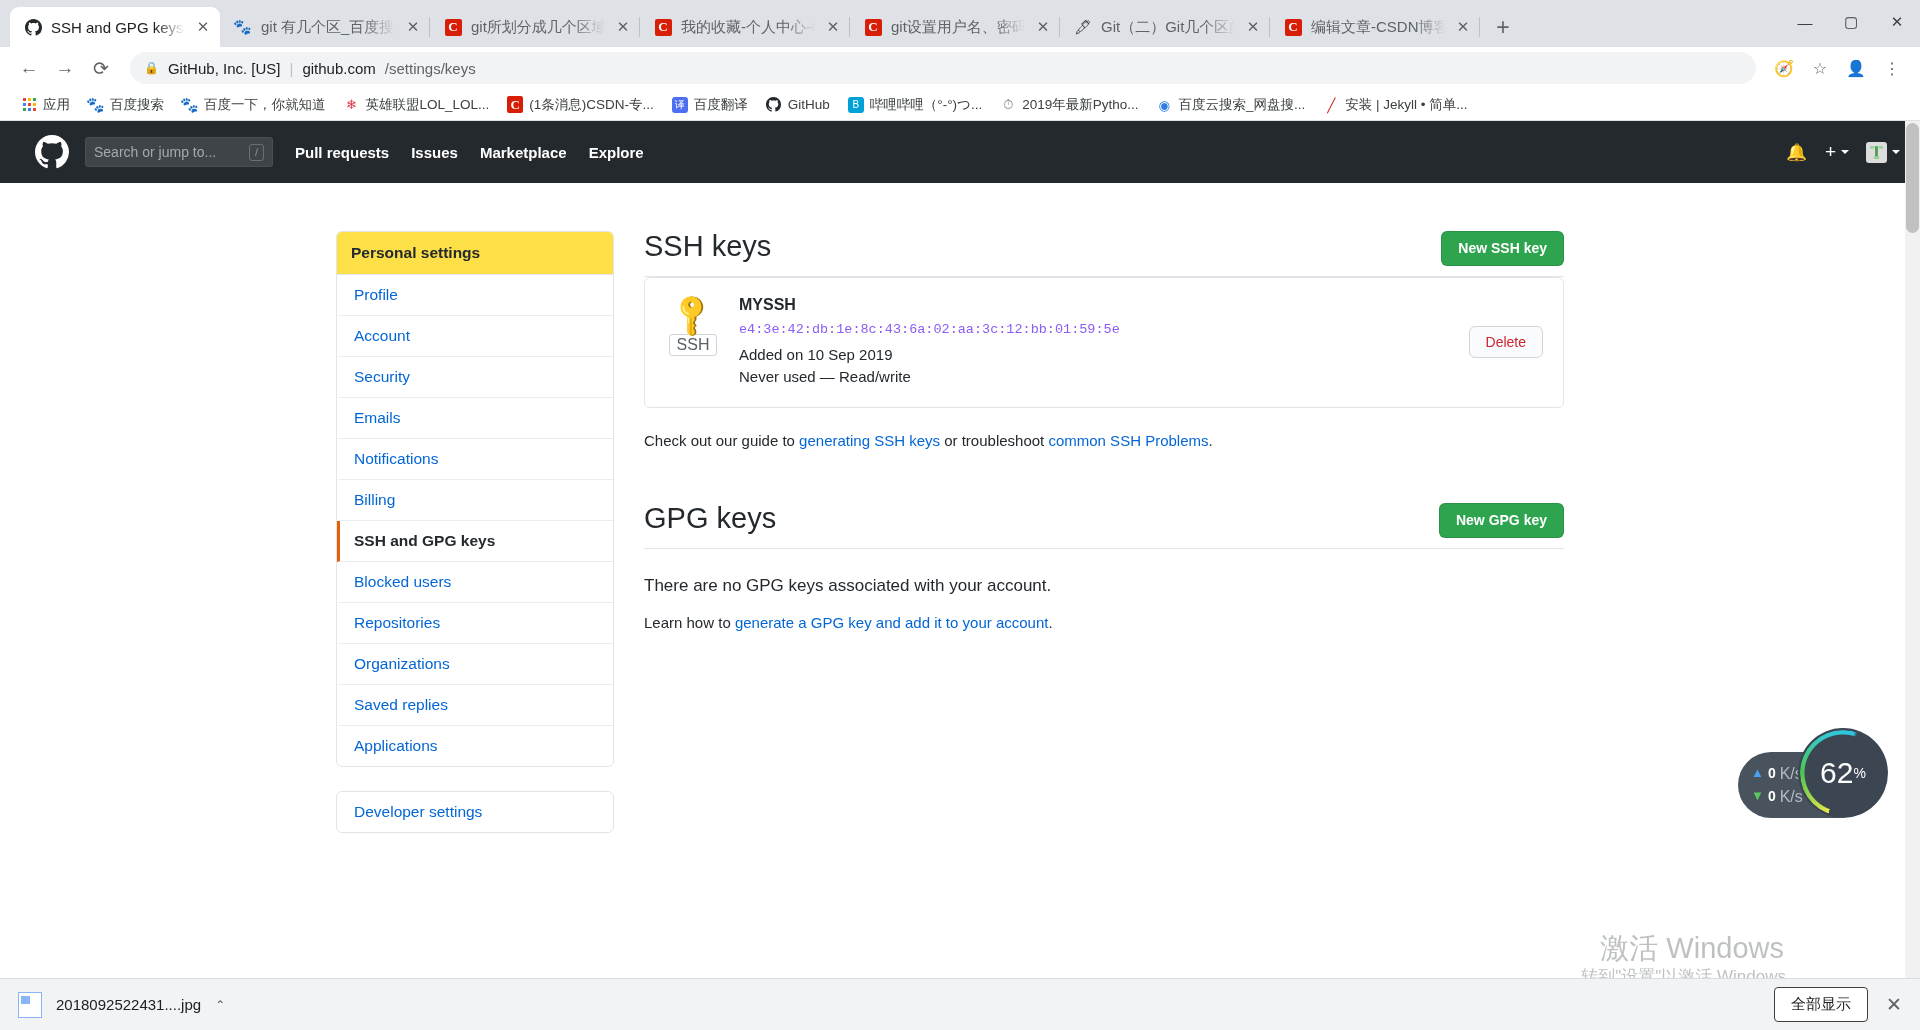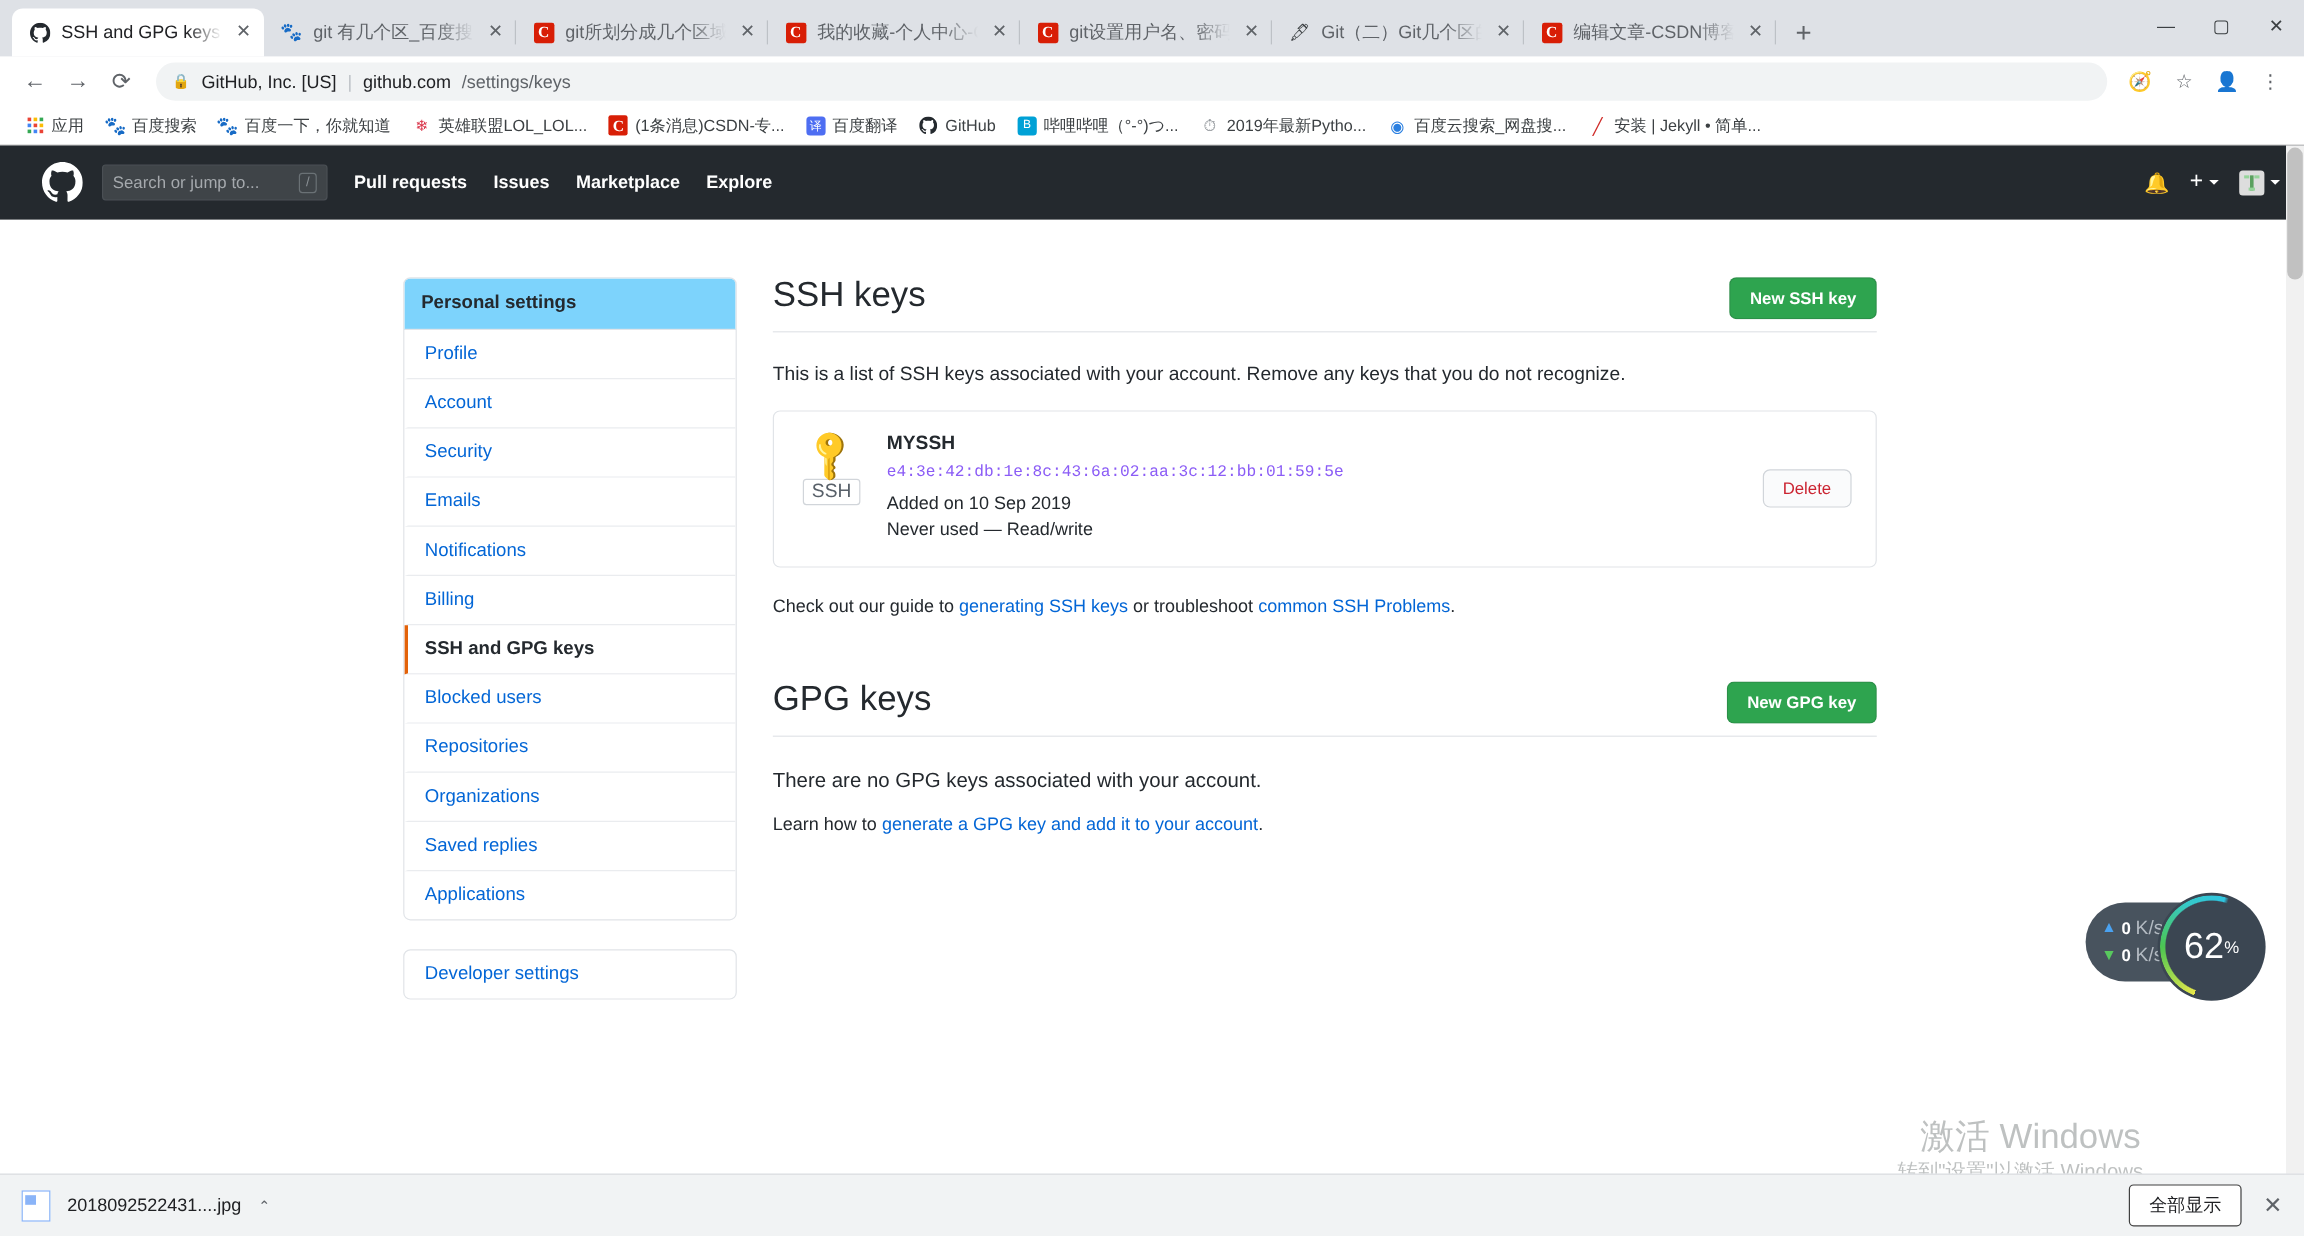--- a/index.html
+++ b/index.html
@@ -100,21 +100,21 @@
   .bell { font-size:17px; }
   .plus-drop, .ava-drop { display:flex; align-items:center; gap:5px; font-size:19px; }
   .caret { width:0;height:0;border-left:4px solid transparent;border-right:4px solid transparent;
            border-top:4px solid #fff; display:inline-block;}
   .avatar { width:21px;height:21px;background:#ddd;border-radius:3px;display:flex;align-items:center;
             justify-content:center;}
 
   .content-wrap { display:flex; padding:48px 0 0 336px; gap:30px; }
   .sidebar { width:278px; flex:0 0 278px; }
   .side-card { border:1px solid #e1e4e8; border-radius:6px; overflow:hidden; background:#fff;}
-  .side-head { background:#7dd3fc; padding:12px 14px; font-size:15.5px; font-weight:600; color:#24292e;
+  .side-head { background:#fde047; padding:12px 14px; font-size:15.5px; font-weight:600; color:#24292e;
                border-bottom:1px solid #e1e4e8;}
   .side-item { padding:11px 14px; font-size:15.5px; color:#0366d6; border-bottom:1px solid #eaecef;
                border-left:3px solid transparent;}
   .side-item:last-child{border-bottom:none;}
   .side-item.active { color:#24292e; font-weight:bold; border-left:3px solid #e36209; }
   .side-card.single { margin-top:24px; }
   .side-card.single .side-item { border-bottom:none; }
 
   .main { width:920px; flex:0 0 920px; }
   .sec-head { display:flex; align-items:flex-start; justify-content:space-between;
@@ -154,21 +154,21 @@
     position:absolute; right:50px; bottom:212px; width:132px; height:66px;
     background:#3b4652; opacity:.93; border-radius:33px; display:flex; align-items:center;
     padding-left:13px; color:#fff;
   }
   .net-rows { font-size:13px; line-height:1.45; }
   .net-row { display:flex; align-items:center; gap:4px; }
   .up { color:#3d9cf0; } .down { color:#4cc552; }
   .net-val{font-weight:bold;font-size:14px;}
   .net-unit{color:#aeb6be;font-size:16px;}
   .cpu-ring {
-    position:absolute; right:32px; bottom:196px; width:90px; height:90px; border-radius:50%;
+    position:absolute; right:32px; bottom:212px; width:90px; height:90px; border-radius:50%;
     background:#3b4652; display:flex; align-items:center; justify-content:center; color:#fff;
   }
   .cpu-ring::before{
     content:""; position:absolute; inset:2px; border-radius:50%;
     background:conic-gradient(from 200deg,#e8e84a 0deg,#4cc552 70deg,#36c9c9 130deg,#2ec5e0 175deg,transparent 180deg);
     -webkit-mask:radial-gradient(circle, transparent 38px, #000 39px);
     mask:radial-gradient(circle, transparent 38px, #000 39px);
   }
   .cpu-num { font-size:30px; position:relative; }
   .cpu-pct { font-size:14px; position:relative; }
@@ -415,21 +415,20 @@
         </div>
       </aside>
 
       <main class="main">
 
         <div class="sec-head">
           <h2 class="sec-title">SSH keys</h2>
           <button class="btn-green">New SSH key</button>
         </div>
 
-        <p class="lead">This is a list of SSH keys associated with your account. Remove any keys that you do not recognize.</p>
 
         <div class="key-card">
           <div class="key-icon-col">
             <span class="key-glyph">🔑</span>
             <span class="ssh-badge">SSH</span>
           </div>
           <div class="key-info">
             <div class="key-title">MYSSH</div>
             <div class="key-fp">e4:3e:42:db:1e:8c:43:6a:02:aa:3c:12:bb:01:59:5e</div>
             <div class="key-meta">Added on 10 Sep 2019</div>

